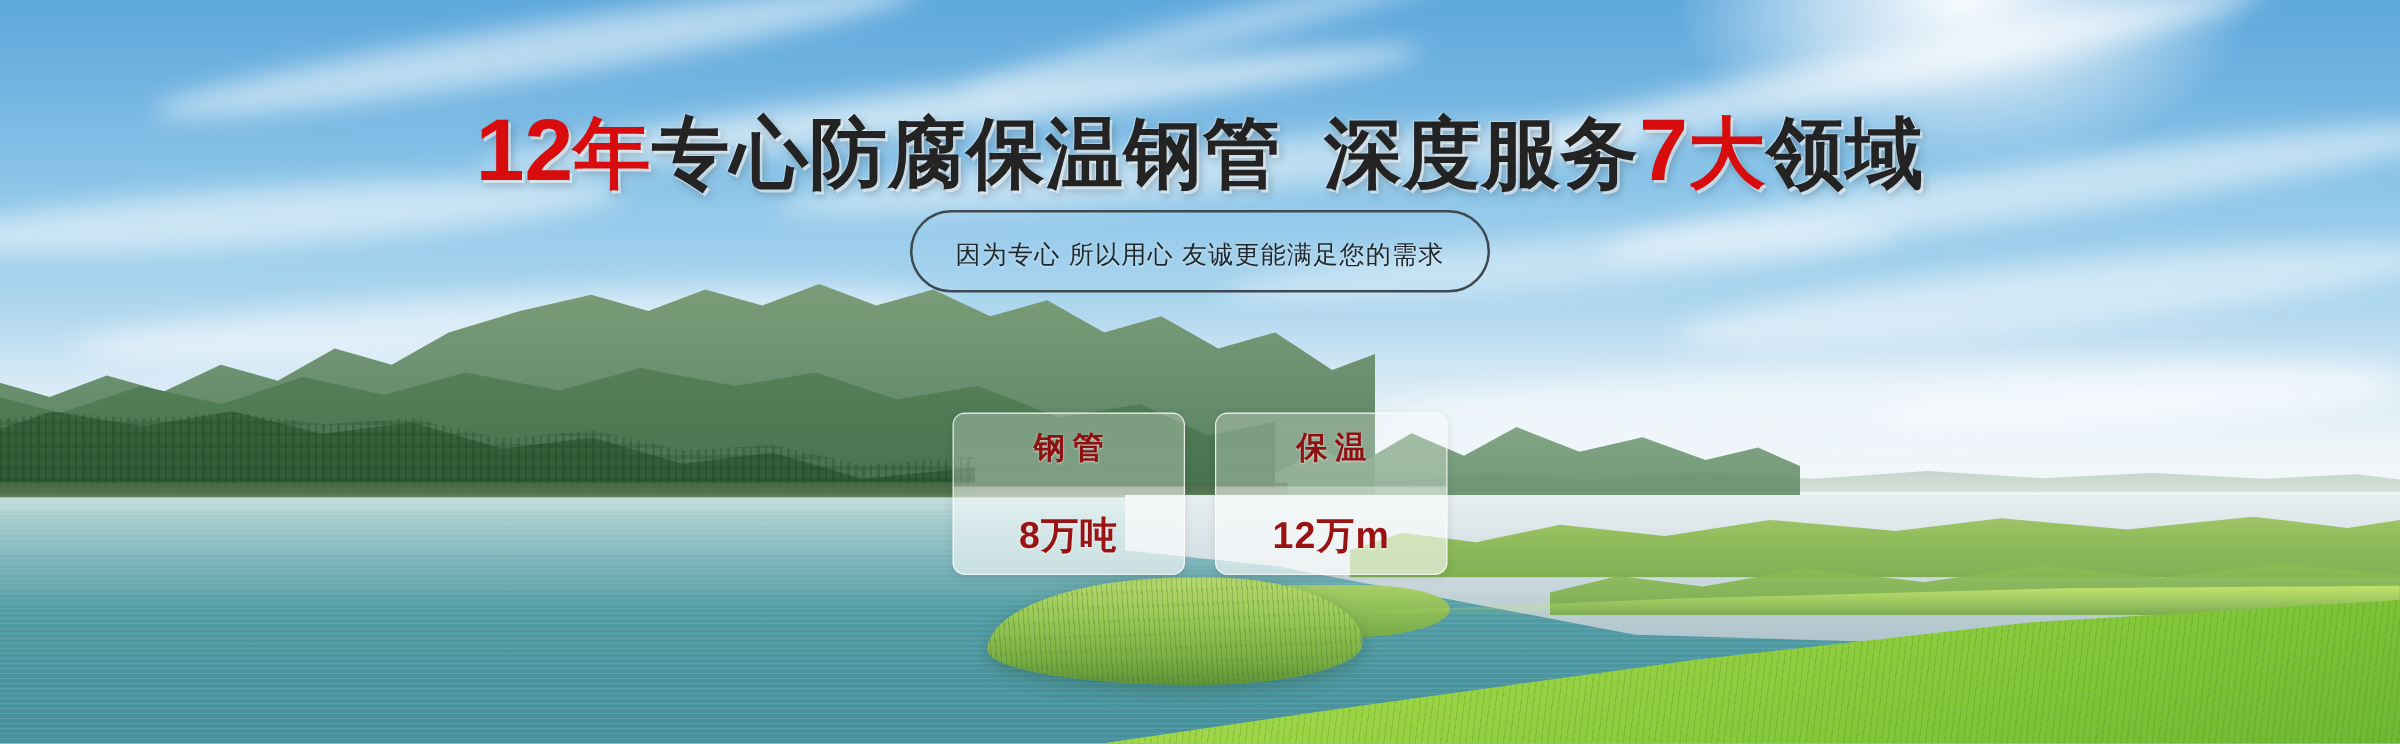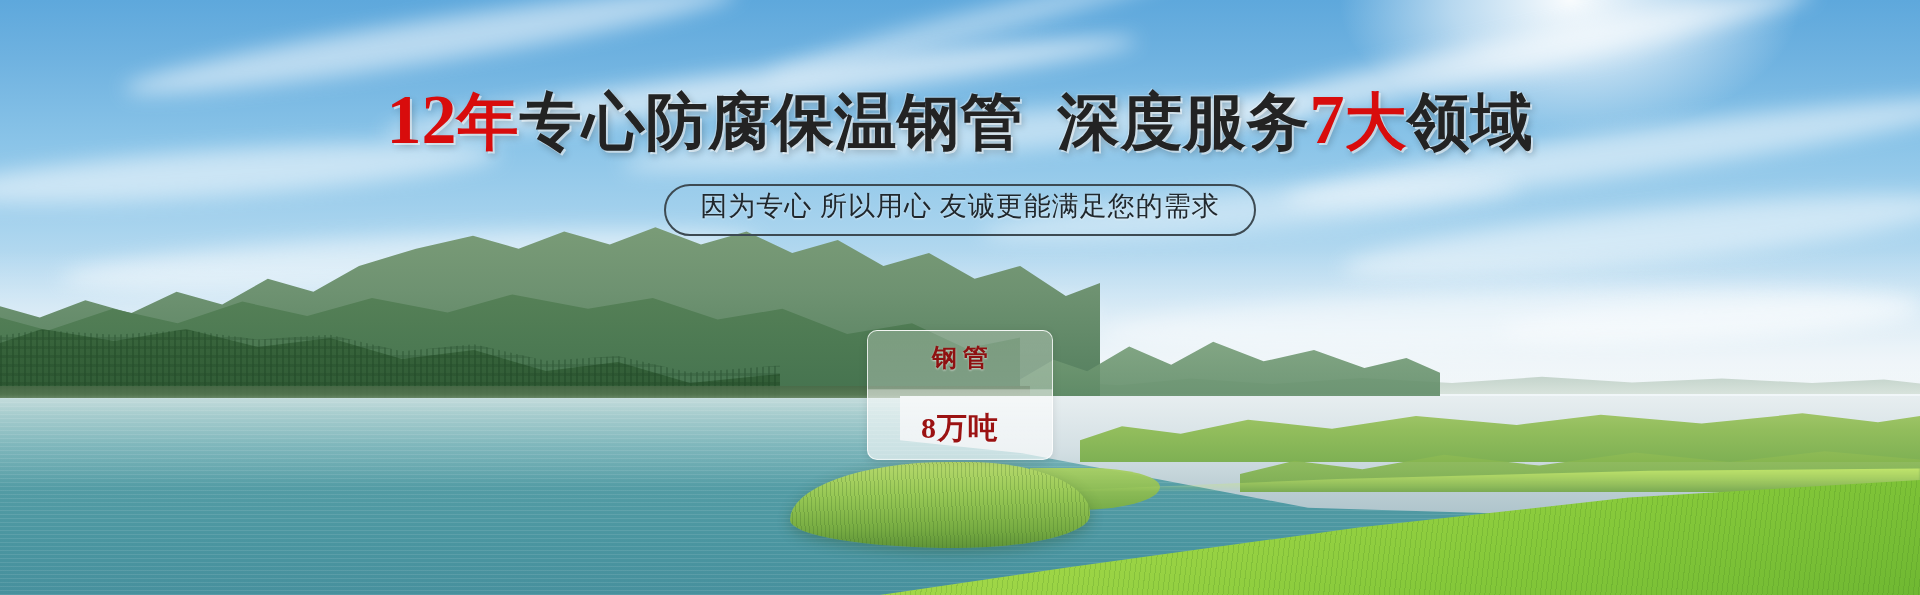--- a/index.html
+++ b/index.html
@@ -211,21 +211,21 @@
   }
   .grass-edge {
     position:absolute; left:880px; top:466px; width:1040px; height:26px;
     clip-path:polygon(100% 10%, 100% 100%, 14% 100%, 44% 50%, 74% 18%);
     background:linear-gradient(180deg, rgba(200,235,110,.95), rgba(160,215,70,0));
     filter:blur(1px);
   }
 
   
   .content {
-    position:absolute; left:0; top:0; width:1920px; height:595px;font-family:Liberation Serif, serif;
+    position:absolute; left:0; top:0; width:1920px; height:595px;
   }
 
   .headline {
     position:absolute; left:0; top:88px; width:1920px;
     text-align:center;
     font-size:62px;
     font-weight:bold;
     letter-spacing:1px;
     line-height:64px;
     color:#232323;
@@ -248,29 +248,28 @@
   .headline .gap { display:inline-block; width:34px; }
 
   .subtitle-wrap {
     position:absolute; left:0; top:168px; width:1920px;
     display:flex; justify-content:center;
   }
   .subtitle {
     display:inline-block;
     border:2px solid #3d4a52;
     border-radius:34px;
-    padding:3px 34px 11px;
-    font-size:27px;
+    padding:17px 34px 11px;
+    font-size:20px;
     line-height:34px;
     letter-spacing:1px;
     color:#20282e;
     white-space:nowrap;
     background:transparent;
     text-shadow:0 1px 2px rgba(255,255,255,.55);
-    margin-top:16px;
   }
 
   
   .cards {
     position:absolute; left:0; top:330px; width:1920px;
     display:flex; justify-content:center; gap:24px;
   }
   .card {
     width:186px; height:130px;
     border:1px solid rgba(255,255,255,.80);
@@ -350,16 +349,20 @@
     </div>
 
     <div class="cards">
 
       <div class="card">
         <div class="card-title">钢管</div>
         <div class="card-value"><span>8万吨</span></div>
       </div>
 
 
+      <div class="card">
+        <div class="card-title">保温</div>
+        <div class="card-value"><span>12万m</span></div>
+      </div>
 
     </div>
   </div>
 </div>
 
 </body></html>

